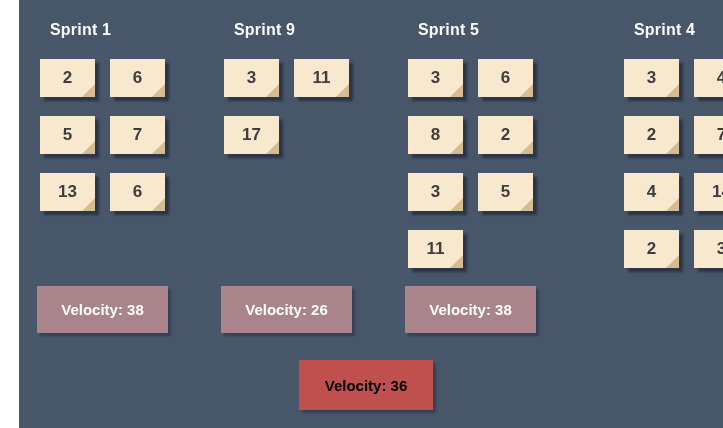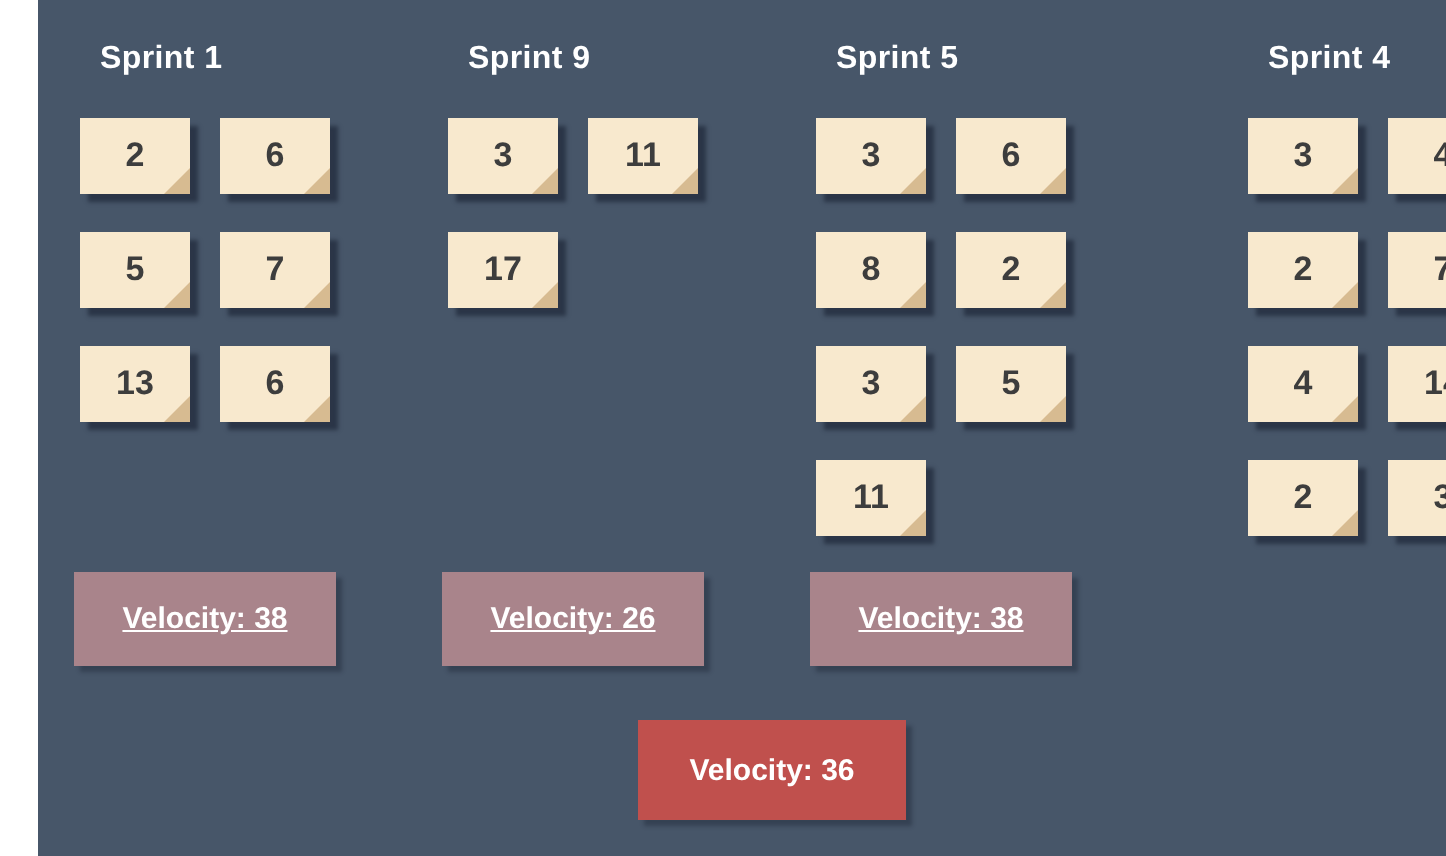--- a/index.html
+++ b/index.html
@@ -67,30 +67,29 @@
     height: 47px;
     background: var(--rose, #a9848b);
     color: #ffffff;
     font-size: 15px;
     font-weight: bold;
     display: flex;
     align-items: center;
     justify-content: center;
     box-shadow: 3px 3px 2px rgba(20, 28, 43, 0.35);
     white-space: nowrap;
-    text-decoration: underline;
   }
   .avg-badge {
     position: absolute;
-    left: 300px;
+    left: 280px;
     top: 360px;
     width: 134px;
     height: 50px;
     background: var(--red, #c0504d);
-    color: #ffffff;
+    color: #000000;
     font-size: 15px;
     font-weight: bold;
     display: flex;
     align-items: center;
     justify-content: center;
     box-shadow: 3px 3px 2px rgba(20, 28, 43, 0.35);
     white-space: nowrap;
   }
 </style>
 </head>

